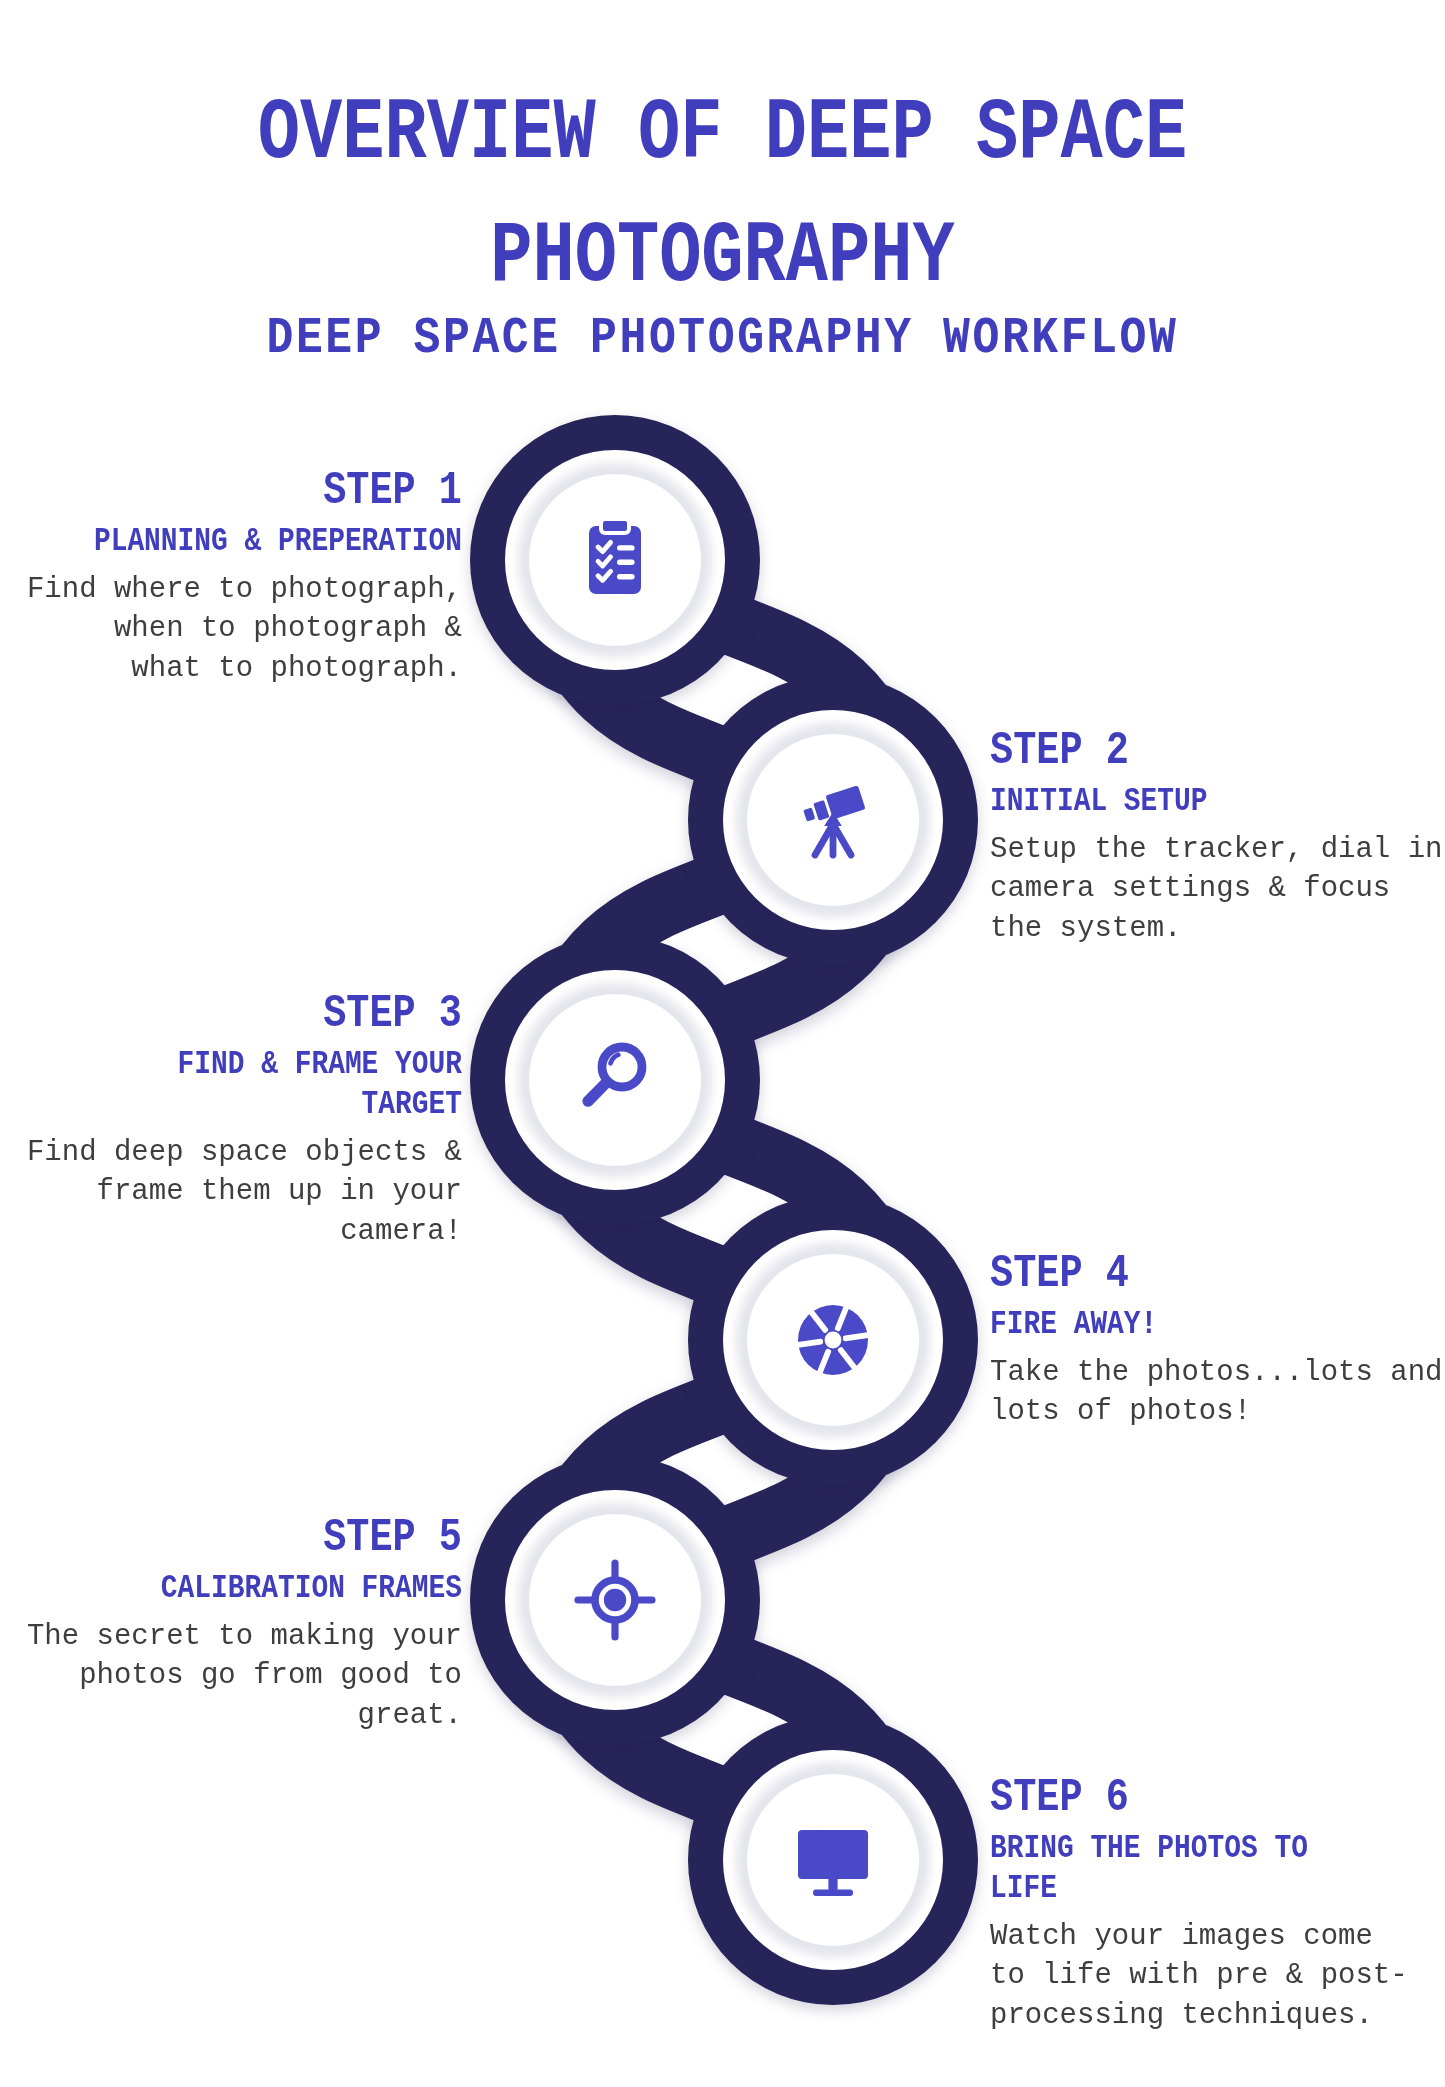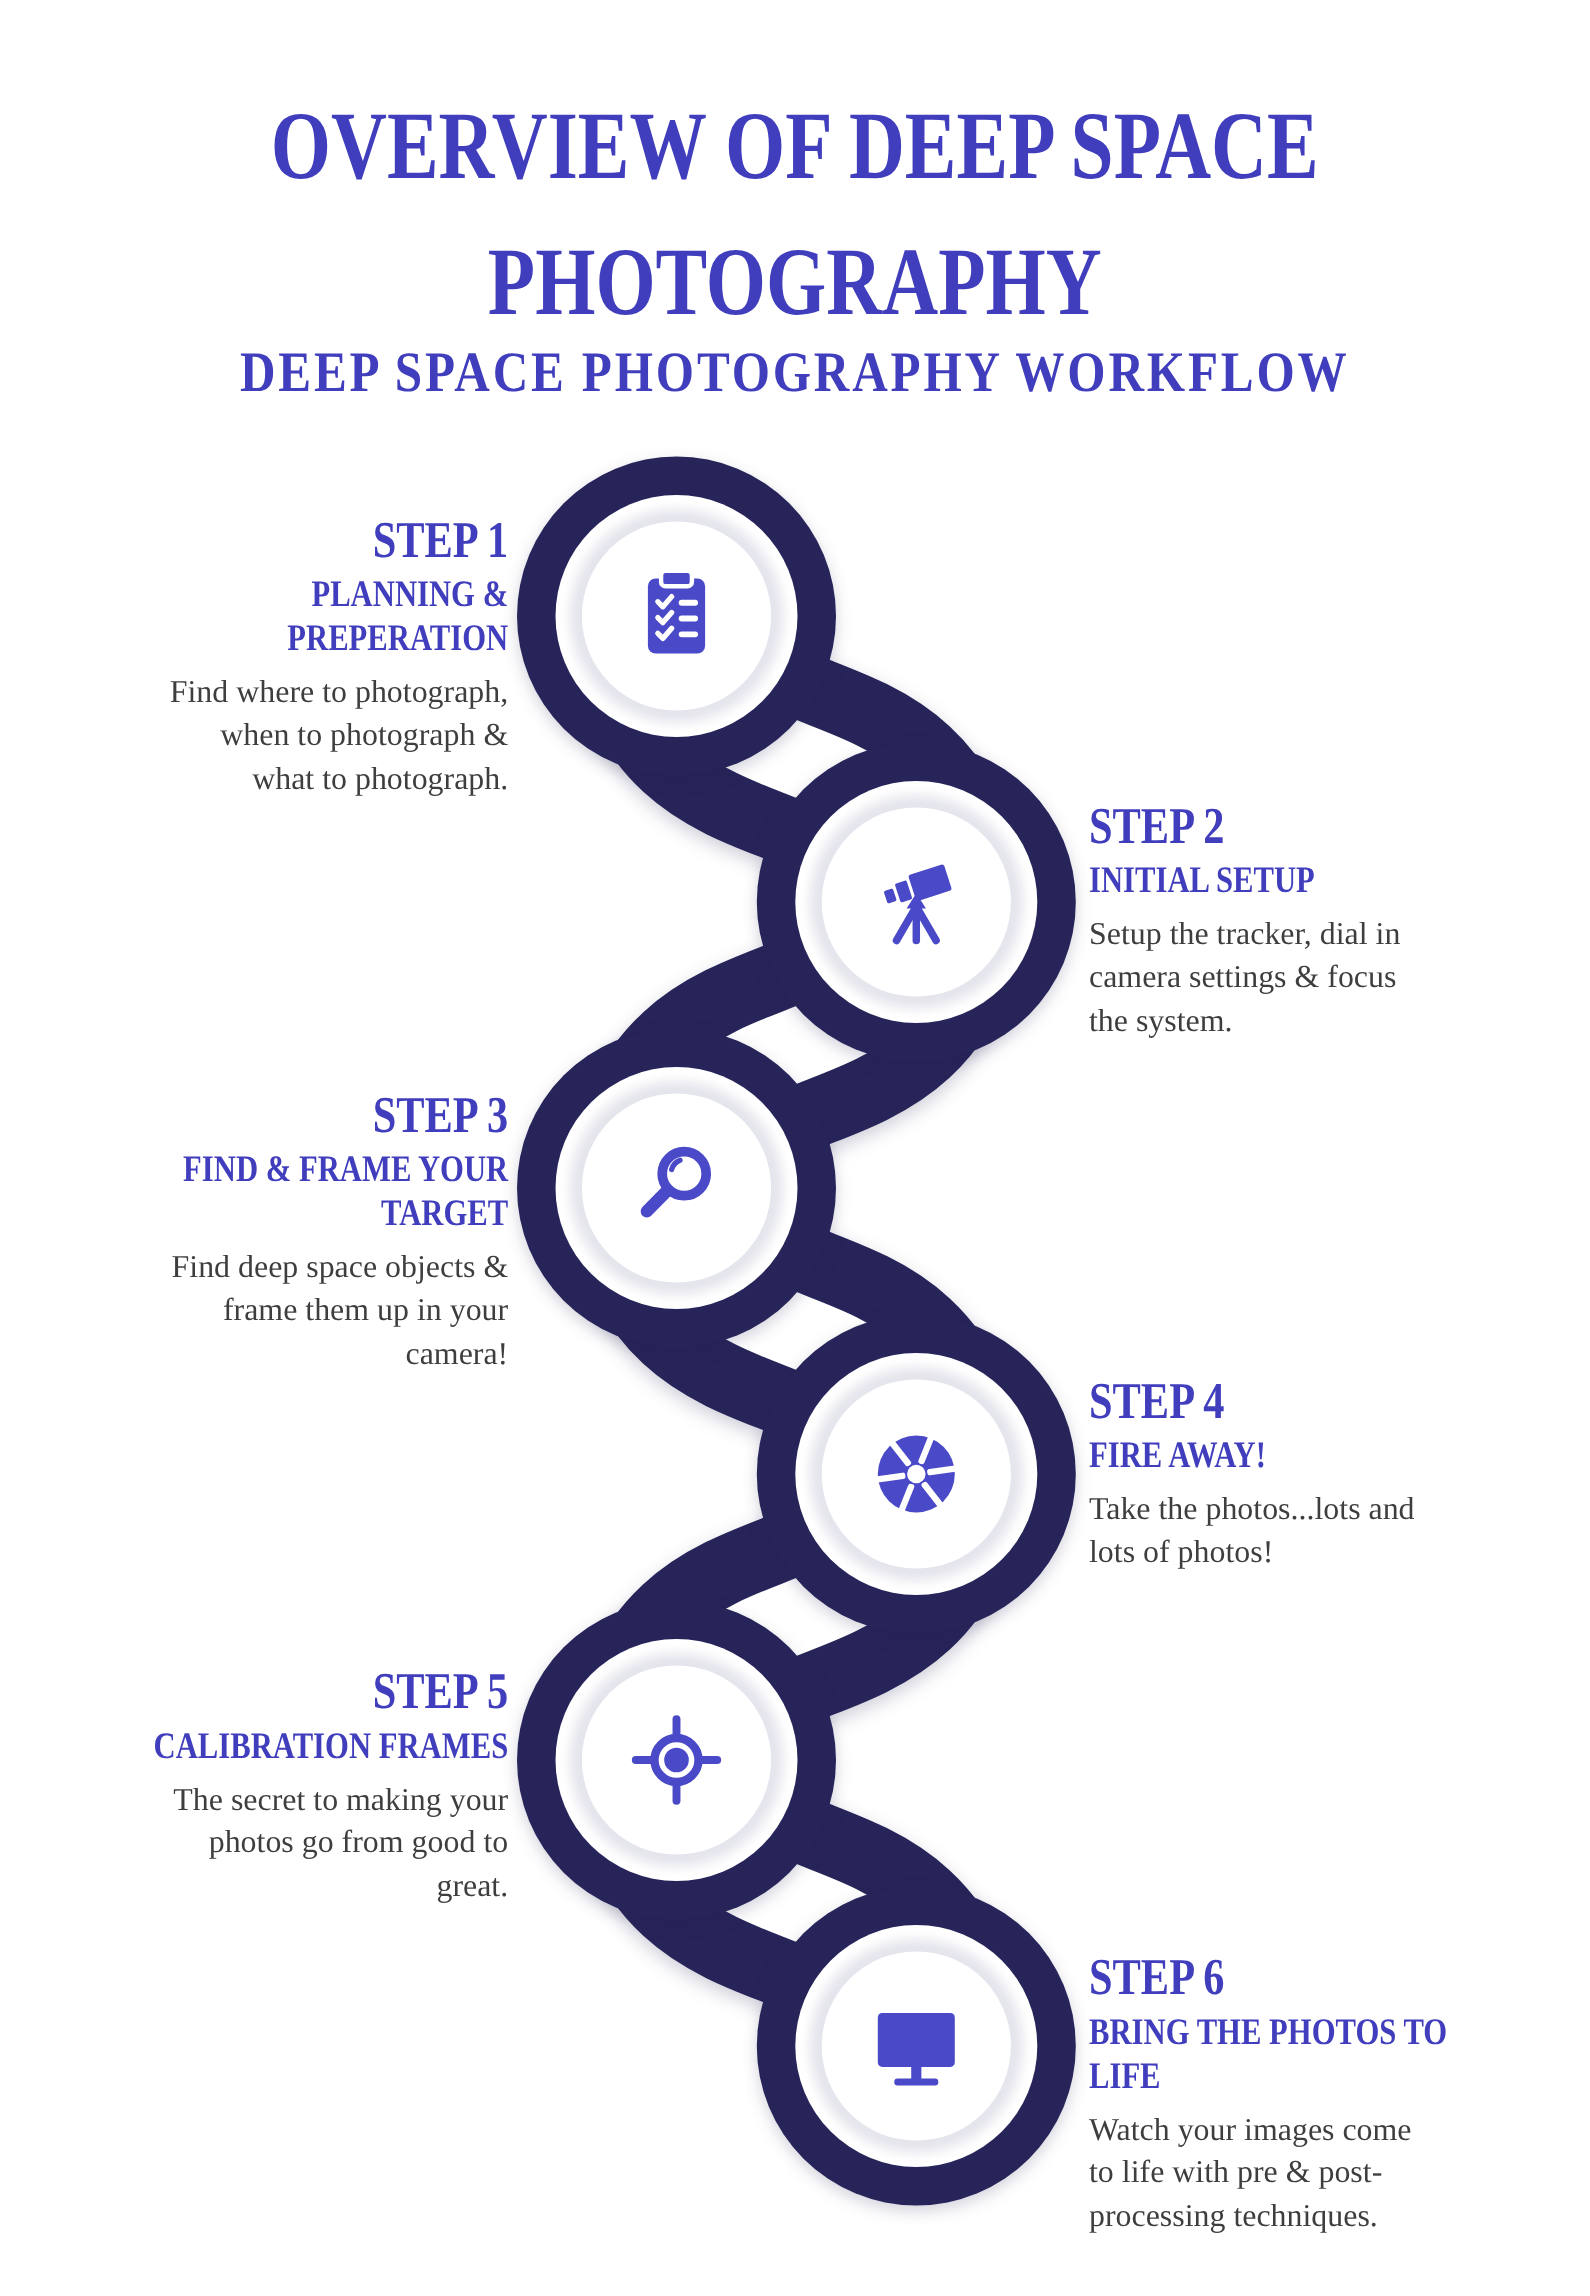--- a/index.html
+++ b/index.html
@@ -1,18 +1,18 @@
 <!DOCTYPE html>
 <html style="--accent: #413ebd; --icon: #4a49c8; --navy: #272459; --body_text: #3e3e3e;"><head>
 <meta charset="utf-8">
 <style>
   html,body{margin:0;padding:0;background:#ffffff;}
   .canvas{
     position:relative;width:1445px;height:2087px;background:#fff;
-    font-family:Liberation Serif, serif;overflow:hidden;margin:0 auto;
+    font-family:Liberation Mono, monospace;overflow:hidden;margin:0 auto;
   }
   .page-title{
     position:absolute;top:72px;left:0;width:100%;
     text-align:center;margin:0;
     font-size:88px;font-weight:700;line-height:1.4;
     color:var(--accent,#413ebd);
     white-space:pre-line;letter-spacing:0;
     transform:scaleX(0.8);transform-origin:50% 0;
   }
   .page-subtitle{

